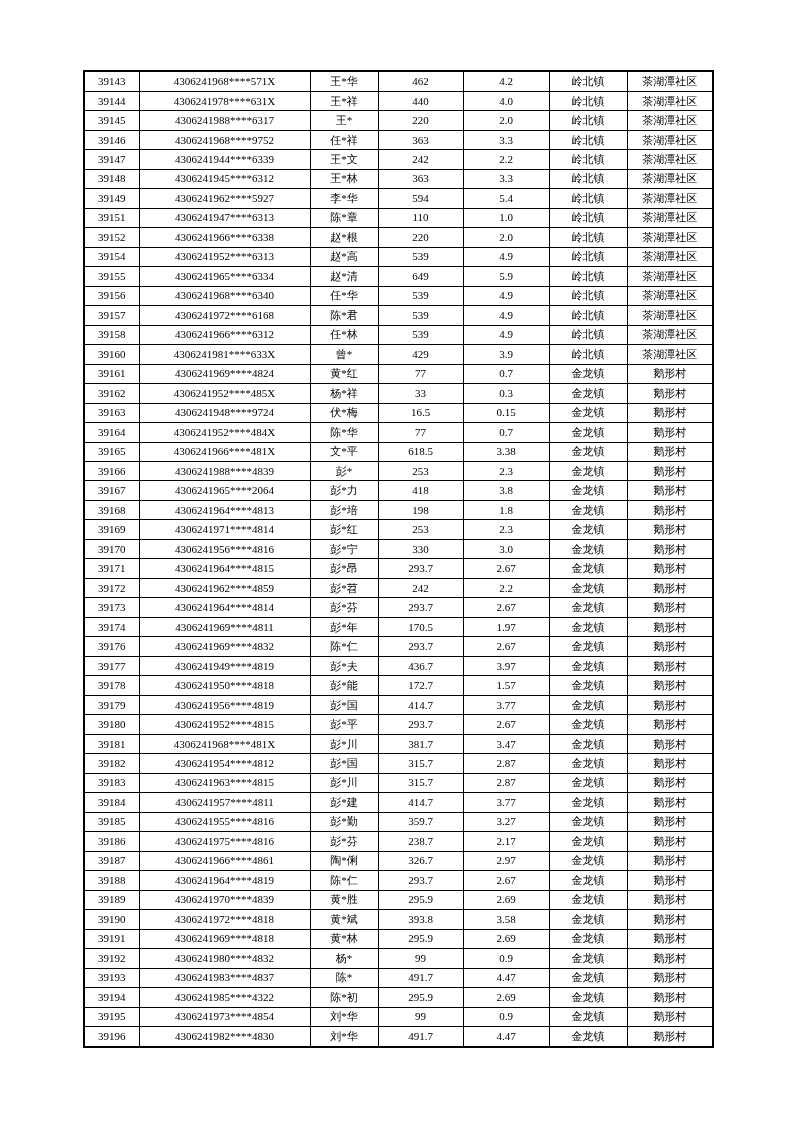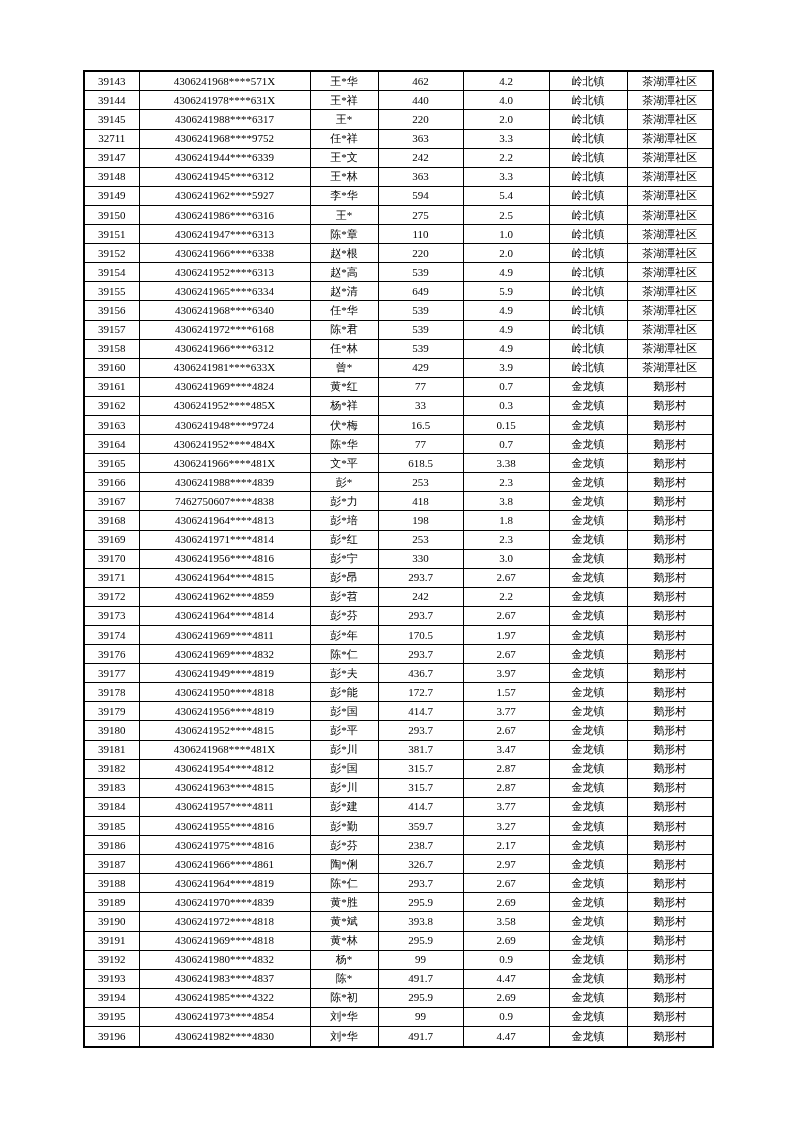--- a/index.html
+++ b/index.html
@@ -86,21 +86,21 @@
         <tr>
           <td>39145</td>
           <td>4306241988****6317</td>
           <td>王*</td>
           <td>220</td>
           <td>2.0</td>
           <td>岭北镇</td>
           <td>茶湖潭社区</td>
         </tr>
         <tr>
-          <td>32711</td>
+          <td>39146</td>
           <td>4306241968****9752</td>
           <td>任*祥</td>
           <td>363</td>
           <td>3.3</td>
           <td>岭北镇</td>
           <td>茶湖潭社区</td>
         </tr>
         <tr>
           <td>39147</td>
           <td>4306241944****6339</td>
@@ -122,29 +122,20 @@
         <tr>
           <td>39149</td>
           <td>4306241962****5927</td>
           <td>李*华</td>
           <td>594</td>
           <td>5.4</td>
           <td>岭北镇</td>
           <td>茶湖潭社区</td>
         </tr>
         <tr>
-          <td>39150</td>
-          <td>4306241986****6316</td>
-          <td>王*</td>
-          <td>275</td>
-          <td>2.5</td>
-          <td>岭北镇</td>
-          <td>茶湖潭社区</td>
-        </tr>
-        <tr>
           <td>39151</td>
           <td>4306241947****6313</td>
           <td>陈*章</td>
           <td>110</td>
           <td>1.0</td>
           <td>岭北镇</td>
           <td>茶湖潭社区</td>
         </tr>
         <tr>
           <td>39152</td>
@@ -258,21 +249,21 @@
           <td>39166</td>
           <td>4306241988****4839</td>
           <td>彭*</td>
           <td>253</td>
           <td>2.3</td>
           <td>金龙镇</td>
           <td>鹅形村</td>
         </tr>
         <tr>
           <td>39167</td>
-          <td>7462750607****4838</td>
+          <td>4306241965****2064</td>
           <td>彭*力</td>
           <td>418</td>
           <td>3.8</td>
           <td>金龙镇</td>
           <td>鹅形村</td>
         </tr>
         <tr>
           <td>39168</td>
           <td>4306241964****4813</td>
           <td>彭*培</td>

